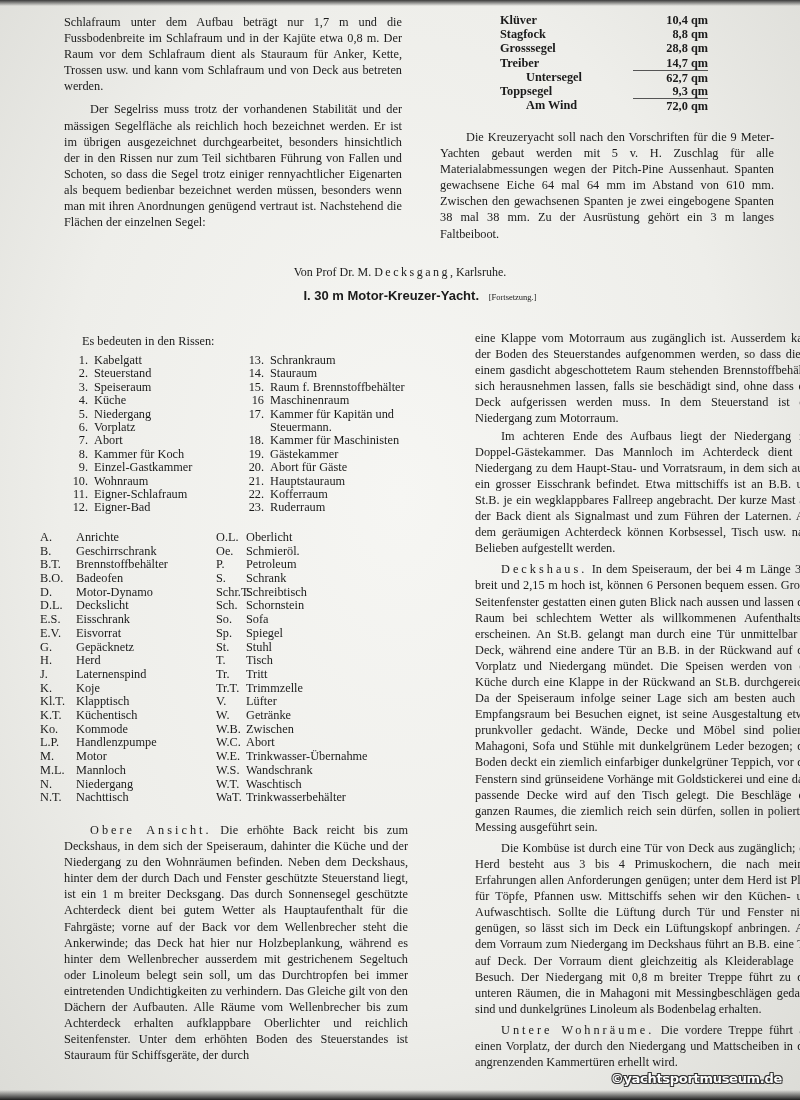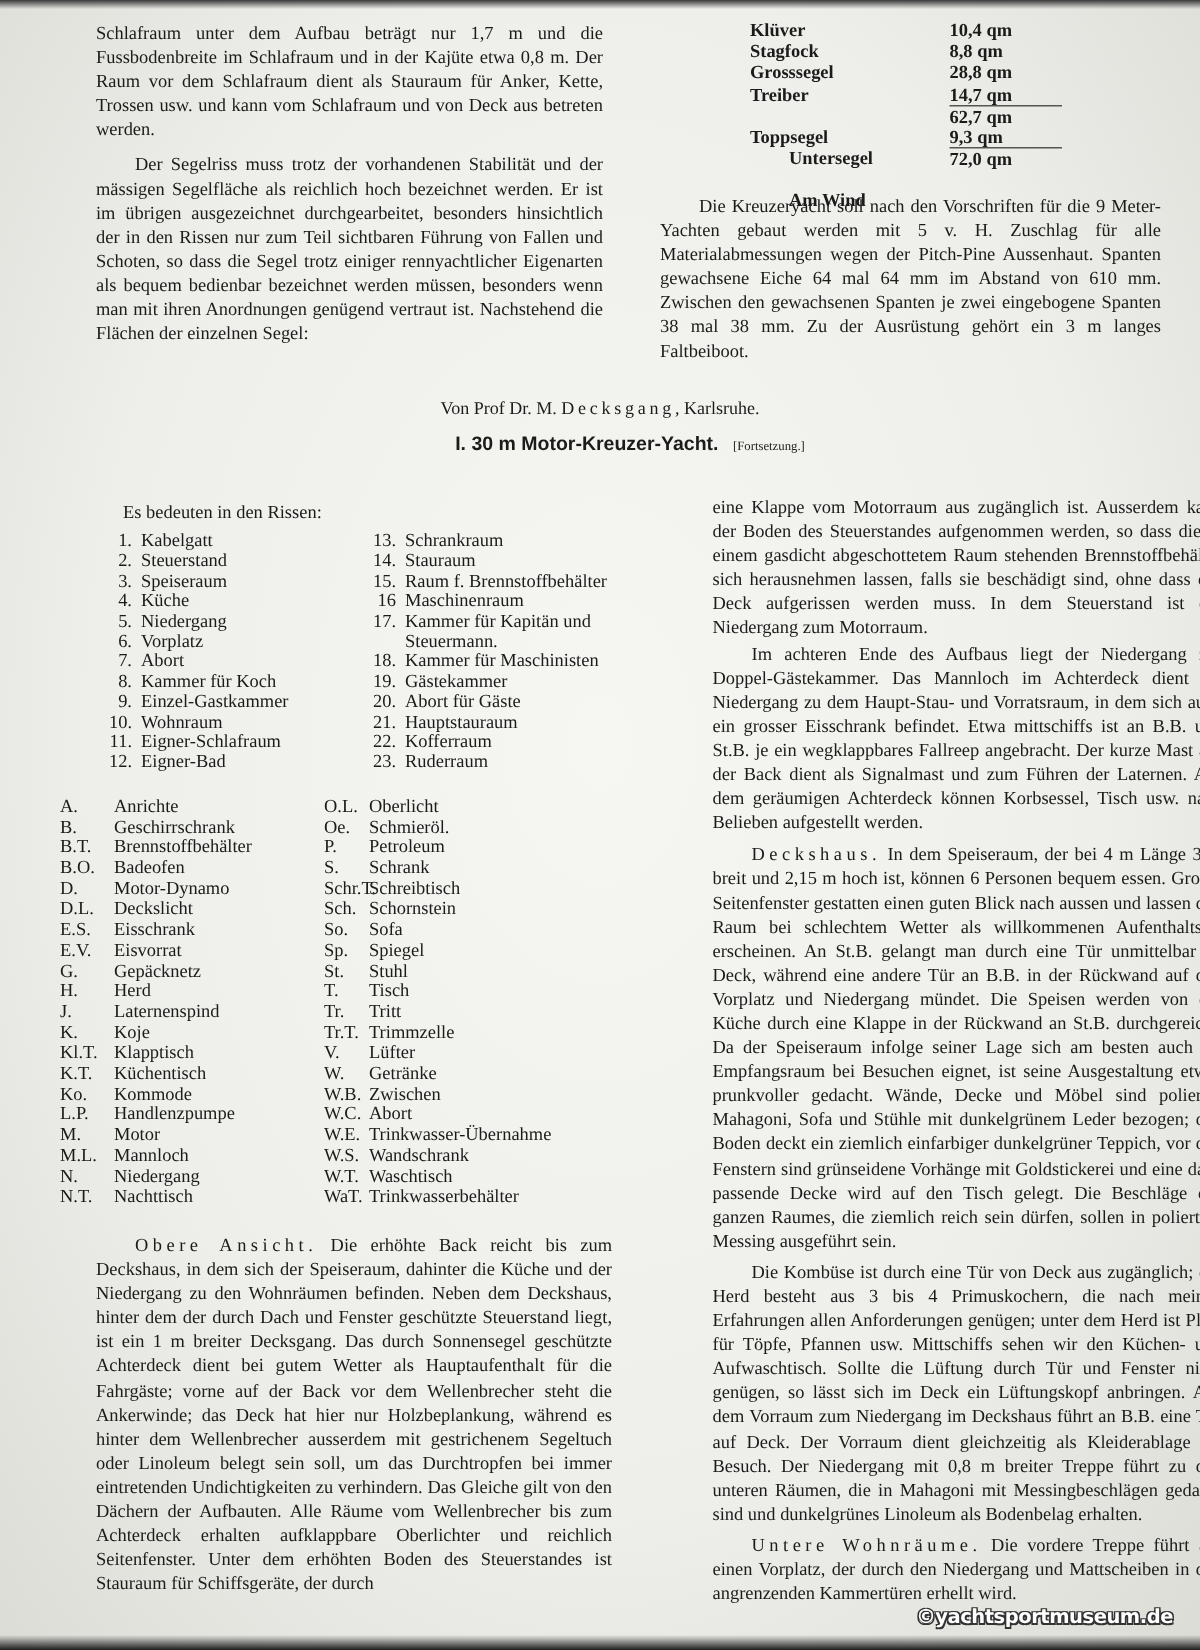--- a/index.html
+++ b/index.html
@@ -18,25 +18,25 @@
   .bottom-edge { position: absolute; left: 0; bottom: 0; width: 800px; height: 10px; background: linear-gradient(rgba(40,40,40,0), #1e1e1e); }
   .p { font-size: 12.3px; line-height: 16.1px; text-align: justify; margin: 0; }
   .indent { text-indent: 26px; }
   .spaced { letter-spacing: 3px; }
 
   #topleft { position: absolute; left: 64px; top: 14px; width: 338px; }
   #topleft .p + .p { margin-top: 7px; }
 
   #sails { position: absolute; left: 500px; top: 13px; width: 208px; font-size: 12.3px; font-weight: bold; }
   .sail-row { display: flex; justify-content: space-between; height: 14.2px; line-height: 14.2px; gap: 24px; }
-  .sail-row.sub .sail-name { padding-left: 26px; font-weight: bold; margin-top: 28px; }
+  .sail-row.sub .sail-name { padding-left: 26px; font-weight: bold; }
   .sail-row.sub { border-top: 1px solid #444; }
   .sail-row.sub .sail-val { font-weight: bold; }
   .sail-name { font-weight: bold; }
-  .sail-val { width: 75px; text-align: left; }
+  .sail-val { width: 75px; text-align: right; }
   .sail-row.sub { border-top: none; }
   .sail-row.sub .sail-val { border-top: 1px solid #555; }
 
   #topright { position: absolute; left: 440px; top: 129px; width: 334px; }
 
   #heading { position: absolute; left: 0; top: 258px; width: 800px; text-align: center; }
   .h-title { font-family: "Liberation Sans", "DejaVu Sans", sans-serif; font-weight: bold; font-size: 19.5px; letter-spacing: 0.2px; }
   .h-author { font-size: 12px; margin-top: 7px; }
   .h-author .spaced { letter-spacing: 2.5px; }
   .h-sub { margin-top: 8px; font-family: "Liberation Sans", "DejaVu Sans", sans-serif; font-weight: bold; font-size: 13px; padding-left: 40px; }

